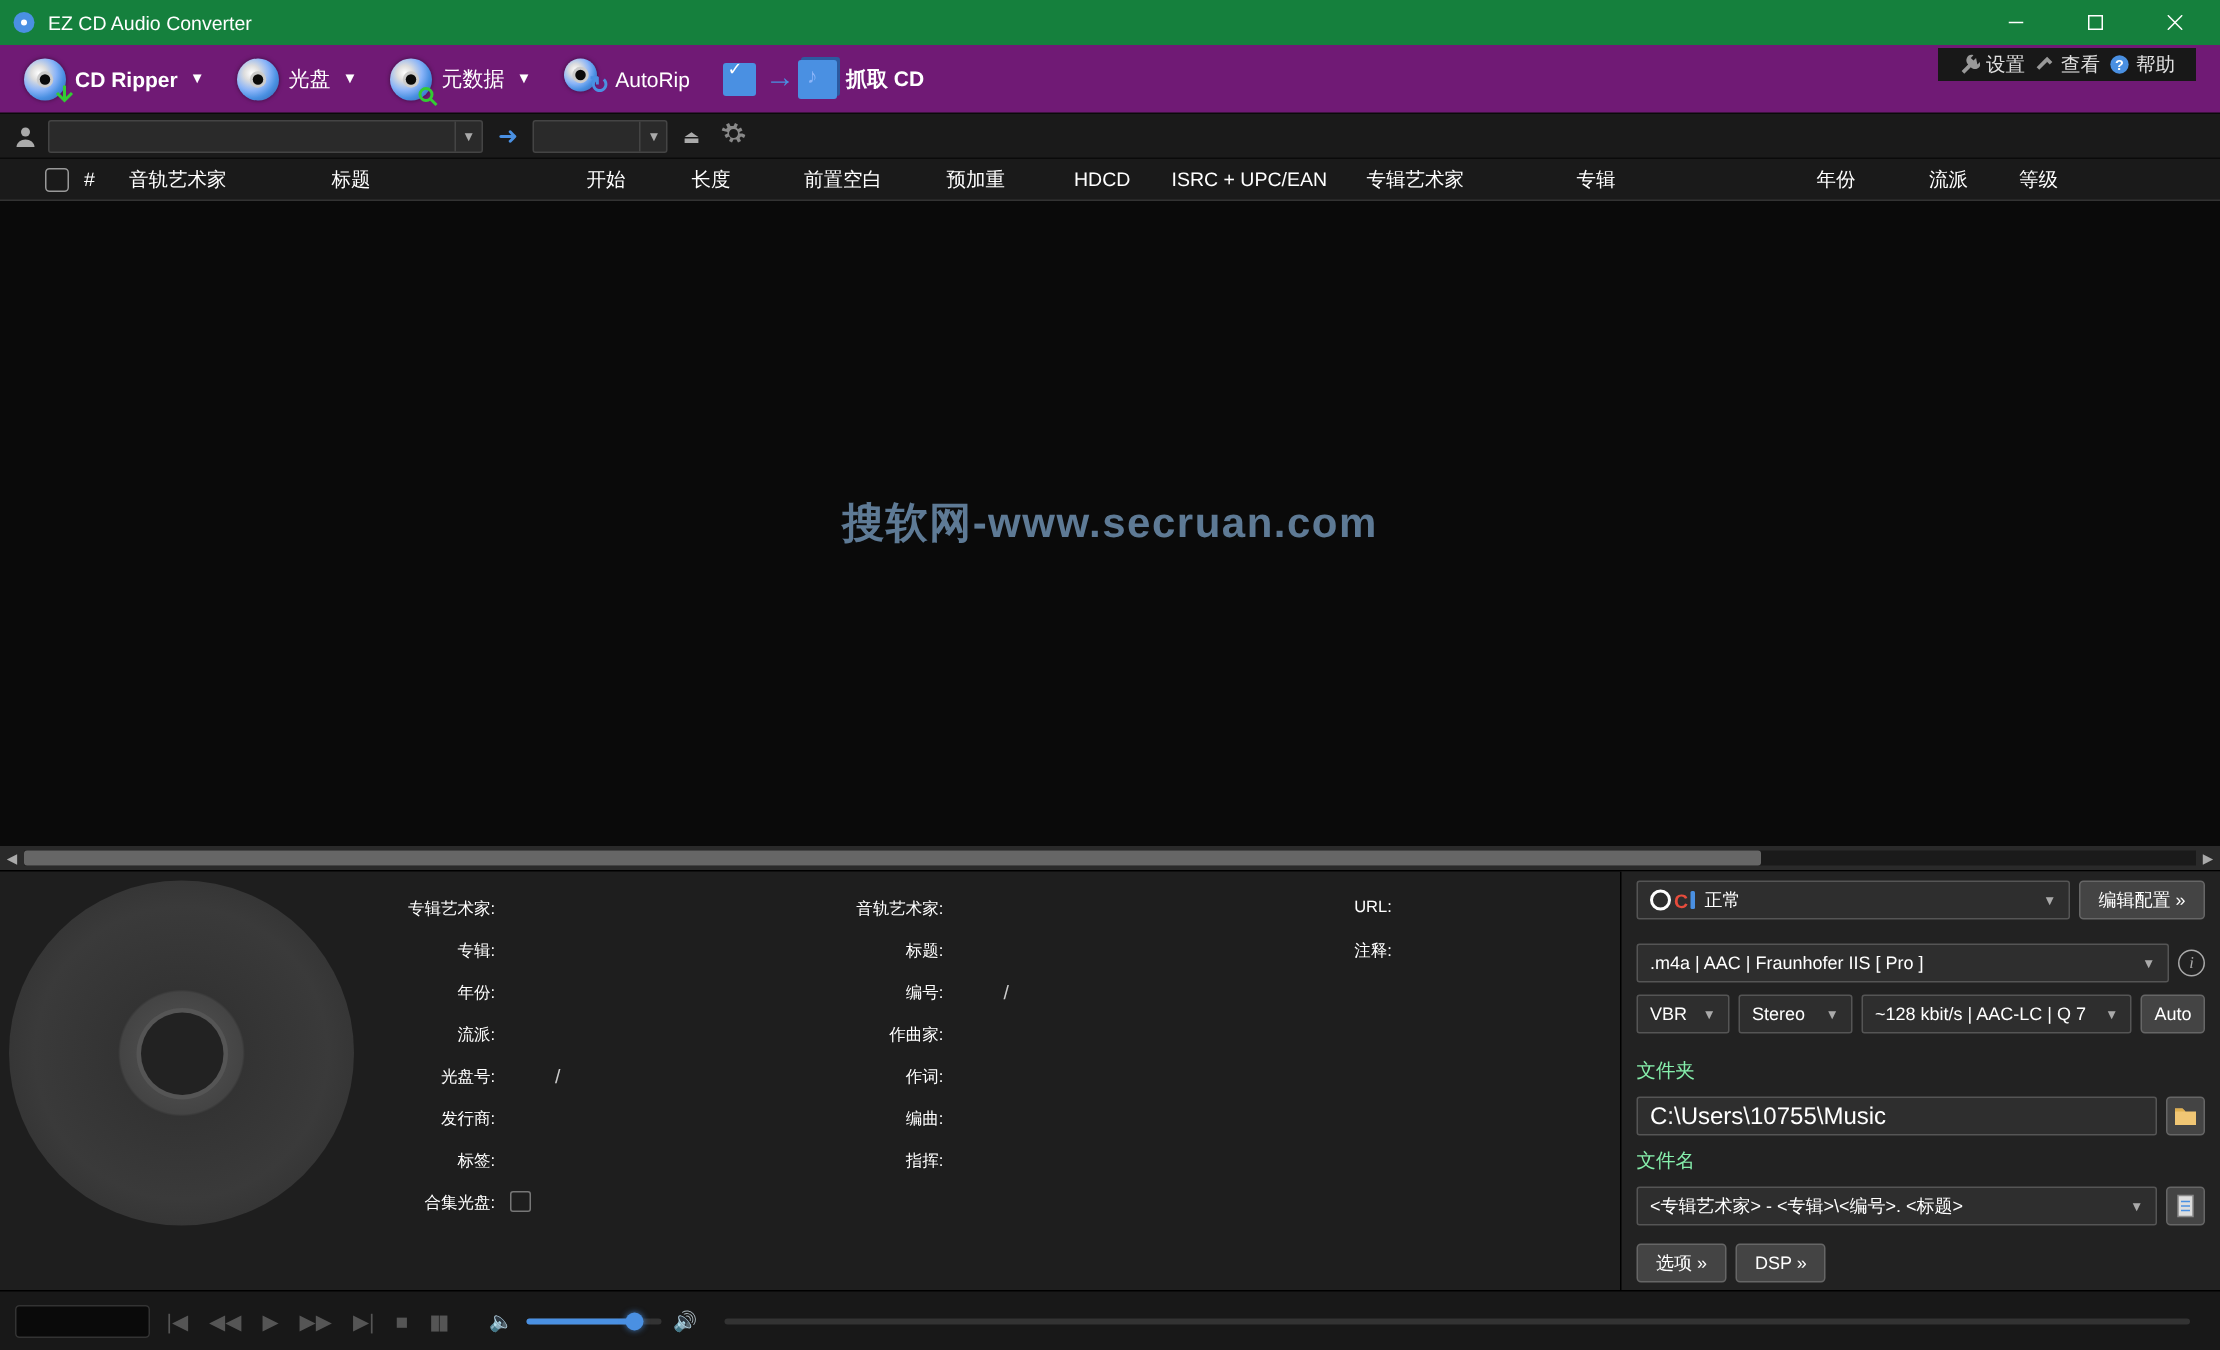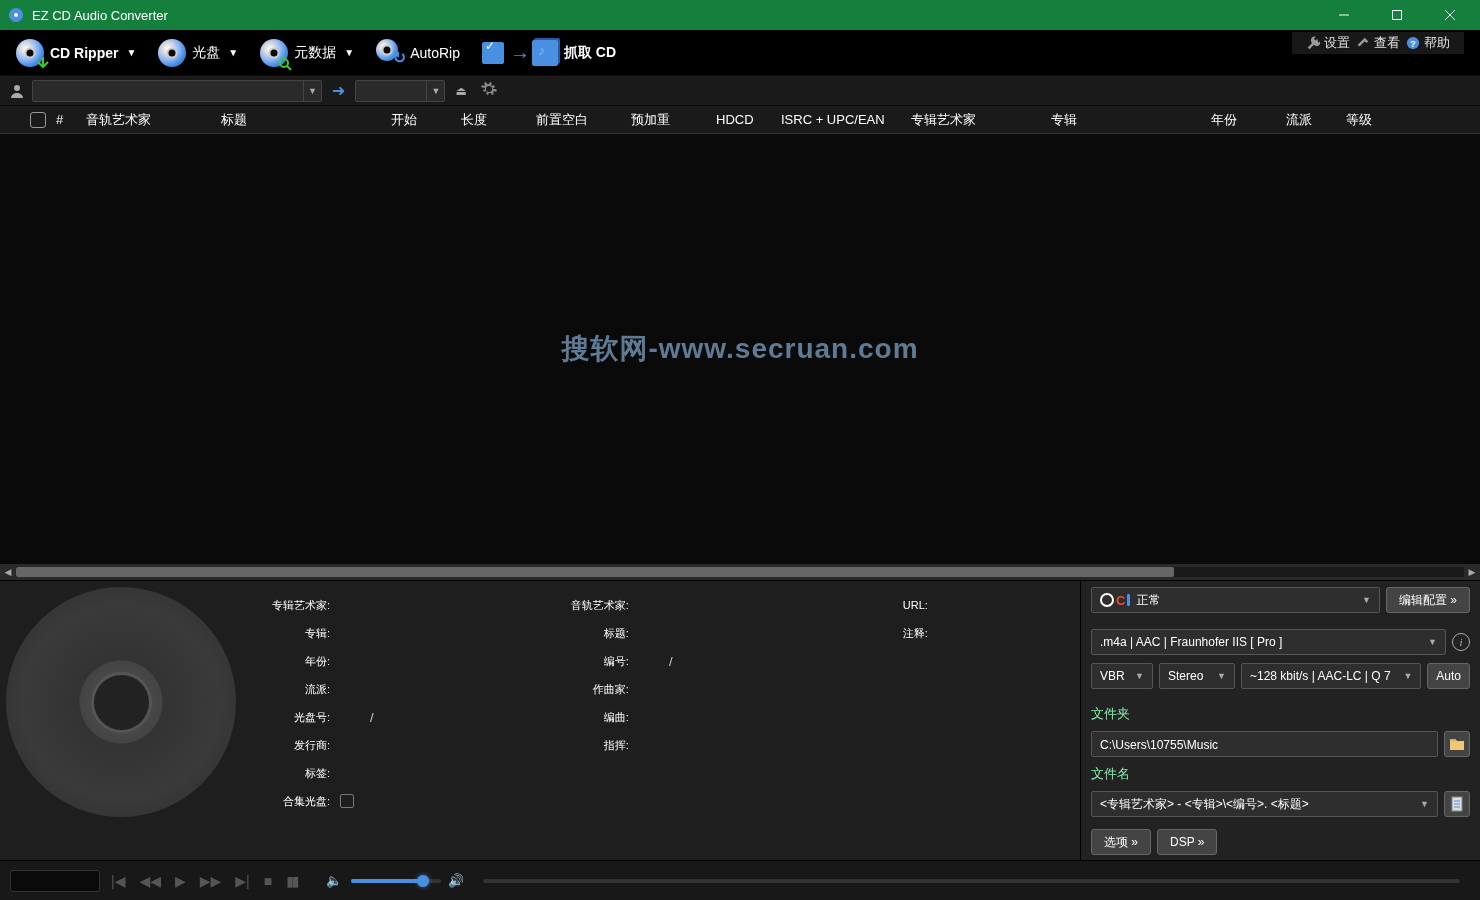--- a/index.html
+++ b/index.html
@@ -11,21 +11,21 @@
 .titlebar .title { flex: 0 0 auto; font-size: 13px; color: #fff; }
 .titlebar .spacer { flex: 1; }
 .titlebar .win-btn { width: 45px; height: 30px; display: flex; align-items: center; justify-content: center; cursor: pointer; color: #fff; font-size: 11px; }
 
 
 .topmenu { height: 24px; background: #181818; display: flex; justify-content: flex-end; align-items: center; gap: 6px; padding: 0 14px; font-size: 13px; }
 .topmenu .item { display: flex; align-items: center; gap: 4px; cursor: pointer; color: #e0e0e0; }
 .topmenu .item svg { width: 14px; height: 14px; }
 
 
-.toolbar { height: 46px; background: #000000; display: flex; align-items: center; gap: 10px; padding: 0 10px; border-bottom: 1px solid #0a0a0a; }
+.toolbar { height: 46px; background: #701a75; display: flex; align-items: center; gap: 10px; padding: 0 10px; border-bottom: 1px solid #0a0a0a; }
 .toolbar .tbitem { display: flex; align-items: center; gap: 6px; cursor: pointer; padding: 4px 6px; }
 .toolbar .tbitem .tlabel { font-size: 14px; color: #fff; }
 .toolbar .tbitem.active .tlabel { font-weight: bold; }
 .toolbar .dd { color: #fff; font-size: 10px; margin-left: 2px; }
 .disc-icon { width: 28px; height: 28px; border-radius: 50%; background: radial-gradient(circle at 35% 35%, #fff 0%, #ddd 20%, #8ab4f8 45%, #4a90e2 65%, #2c5aa0 100%); position: relative; box-shadow: 0 0 3px rgba(0,0,0,0.5); }
 .disc-icon::after { content:""; position:absolute; top:50%; left:50%; width:7px; height:7px; background:#0a0a0a; border-radius:50%; transform:translate(-50%,-50%); box-shadow: 0 0 0 2px #ccc; }
 .disc-icon .arrow { position:absolute; right:-6px; bottom:-2px; width:14px; height:14px; }
 
 
 .secondbar { height: 30px; background: #1a1a1a; display: flex; align-items: center; gap: 6px; padding: 0 8px; border-bottom: 1px solid #0a0a0a; }
@@ -66,21 +66,21 @@
 .meta-row .stars { color: #666; letter-spacing: 4px; font-size: 15px; }
 .meta-row .chkbox { width: 14px; height: 14px; border: 1px solid #777; border-radius: 2px; }
 
 
 .right-panel { width: 400px; background: #222; border-left: 1px solid #000; padding: 6px 10px 10px 10px; display: flex; flex-direction: column; gap: 8px; }
 .rp-row { display: flex; gap: 6px; align-items: center; }
 .rp-combo { background: #2e2e2e; border: 1px solid #555; height: 26px; display: flex; align-items: center; padding: 0 8px; border-radius: 2px; color: #fff; font-size: 12px; position: relative; }
 .rp-combo .chev { margin-left: auto; color: #aaa; font-size: 9px; }
 .rp-btn { background: #444; border: 1px solid #666; height: 26px; padding: 0 12px; display: flex; align-items: center; border-radius: 3px; font-size: 12px; cursor: pointer; color: #fff; white-space: nowrap; }
 .rp-label { font-size: 13px; color: #86efac; }
-.rp-input { background: #2e2e2e; border: 1px solid #555; height: 26px; padding: 0 8px; color: #fff; font-size: 12px; flex: 1; border-radius: 2px; }
+.rp-input { background: #2e2e2e; border: 1px solid #555; height: 26px; padding: 0 8px; color: #fff; font-size: 16px; flex: 1; border-radius: 2px; }
 .rp-iconbox { width: 26px; height: 26px; background: #444; border: 1px solid #666; border-radius: 3px; display: flex; align-items:center; justify-content:center; cursor:pointer; }
 .info-icon { width:18px; height:18px; border:1.5px solid #aaa; border-radius:50%; display:flex; align-items:center; justify-content:center; font-size:11px; color:#aaa; font-style:italic; font-family:serif; }
 
 
 .playbar { height: 40px; background: #181818; display: flex; align-items: center; gap: 8px; padding: 0 10px; border-top: 1px solid #000; }
 .playbar .timebox { width: 90px; height: 22px; background: #0a0a0a; border: 1px solid #333; border-radius: 3px; }
 .playbar .pbtn { color: #555; font-size: 14px; cursor: pointer; padding: 0 3px; }
 .playbar .vol-icon { color: #bbb; font-size: 13px; }
 .playbar .vol-track { width: 90px; height: 4px; background: #333; border-radius: 2px; position: relative; }
 .playbar .vol-thumb { position: absolute; left: 80%; top: 50%; width: 12px; height: 12px; background: #4a90e2; border-radius: 50%; transform: translate(-50%,-50%); box-shadow: 0 0 4px rgba(74,144,226,0.8); }
@@ -298,20 +298,24 @@
         </div>
       <div class="meta-row">
           <div class="mlabel">编号:</div>
           <div class="mval" style="padding-left:30px;">/</div>
         </div>
       <div class="meta-row">
           <div class="mlabel">作曲家:</div>
           <div class="mval"></div>
         </div>
       <div class="meta-row">
+          <div class="mlabel">作词:</div>
+          <div class="mval"></div>
+        </div>
+      <div class="meta-row">
           <div class="mlabel">编曲:</div>
           <div class="mval"></div>
         </div>
       <div class="meta-row">
           <div class="mlabel">指挥:</div>
           <div class="mval"></div>
         </div>
     </div>
     <div class="meta-col" style="flex:0.8">
       <div class="meta-row">

